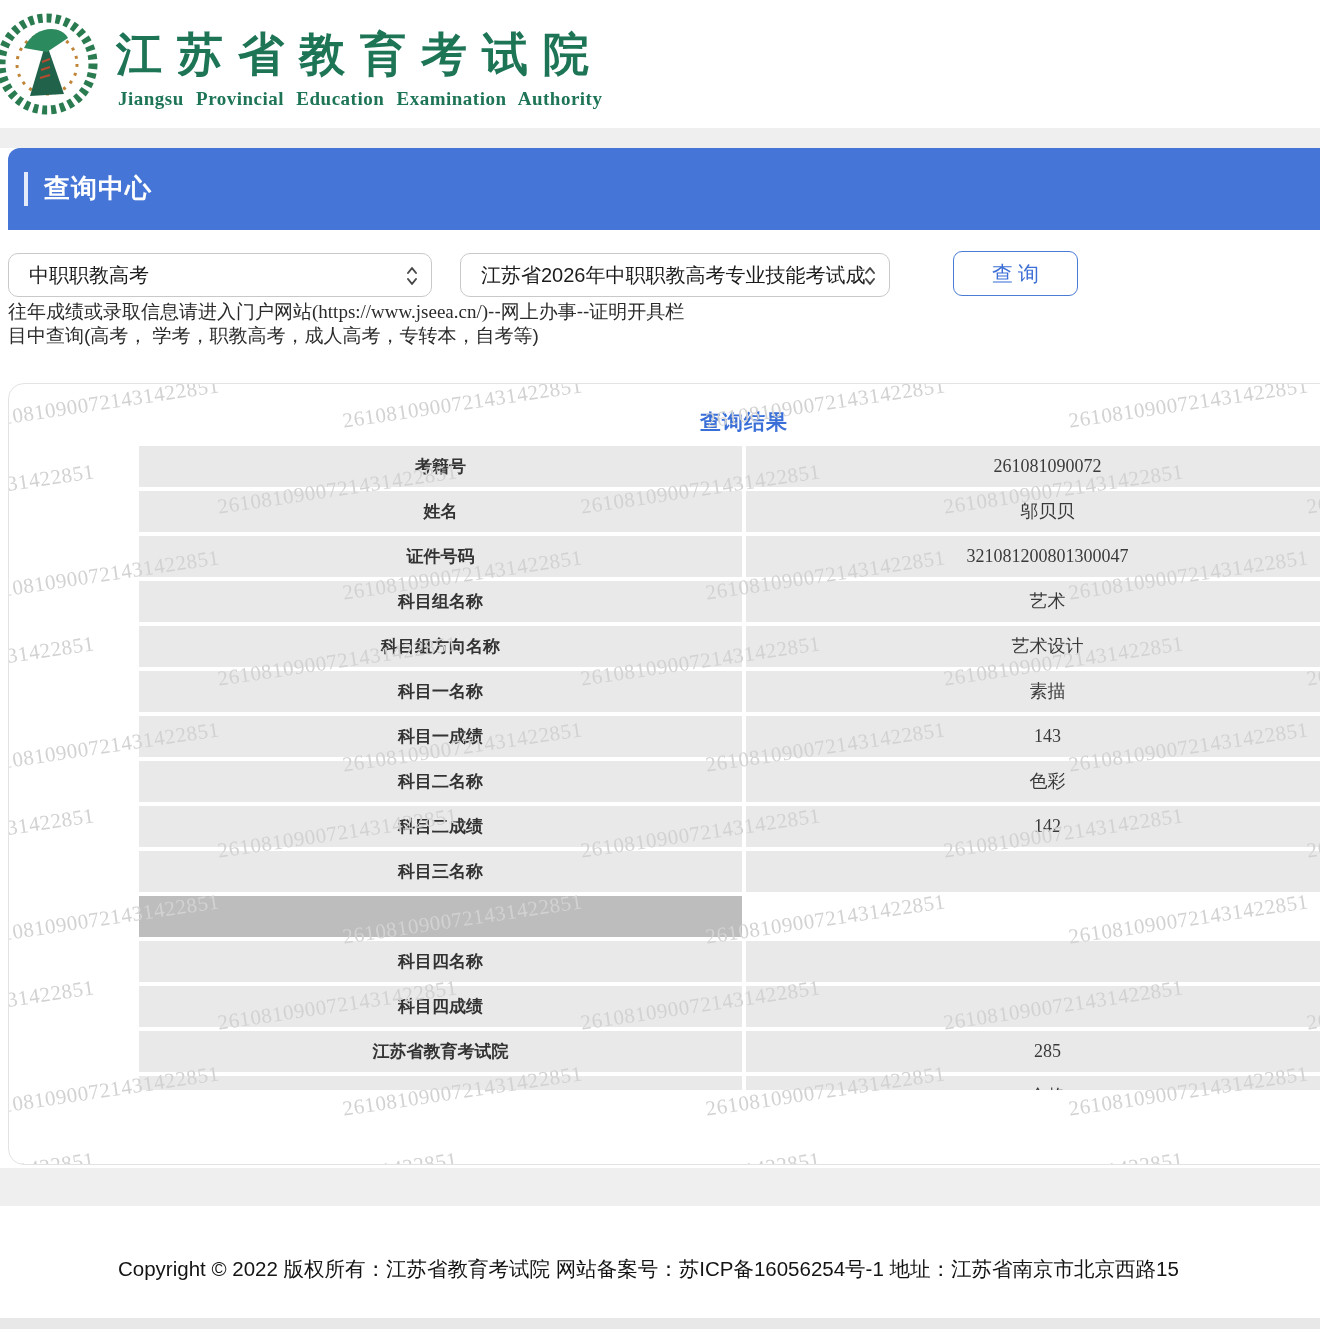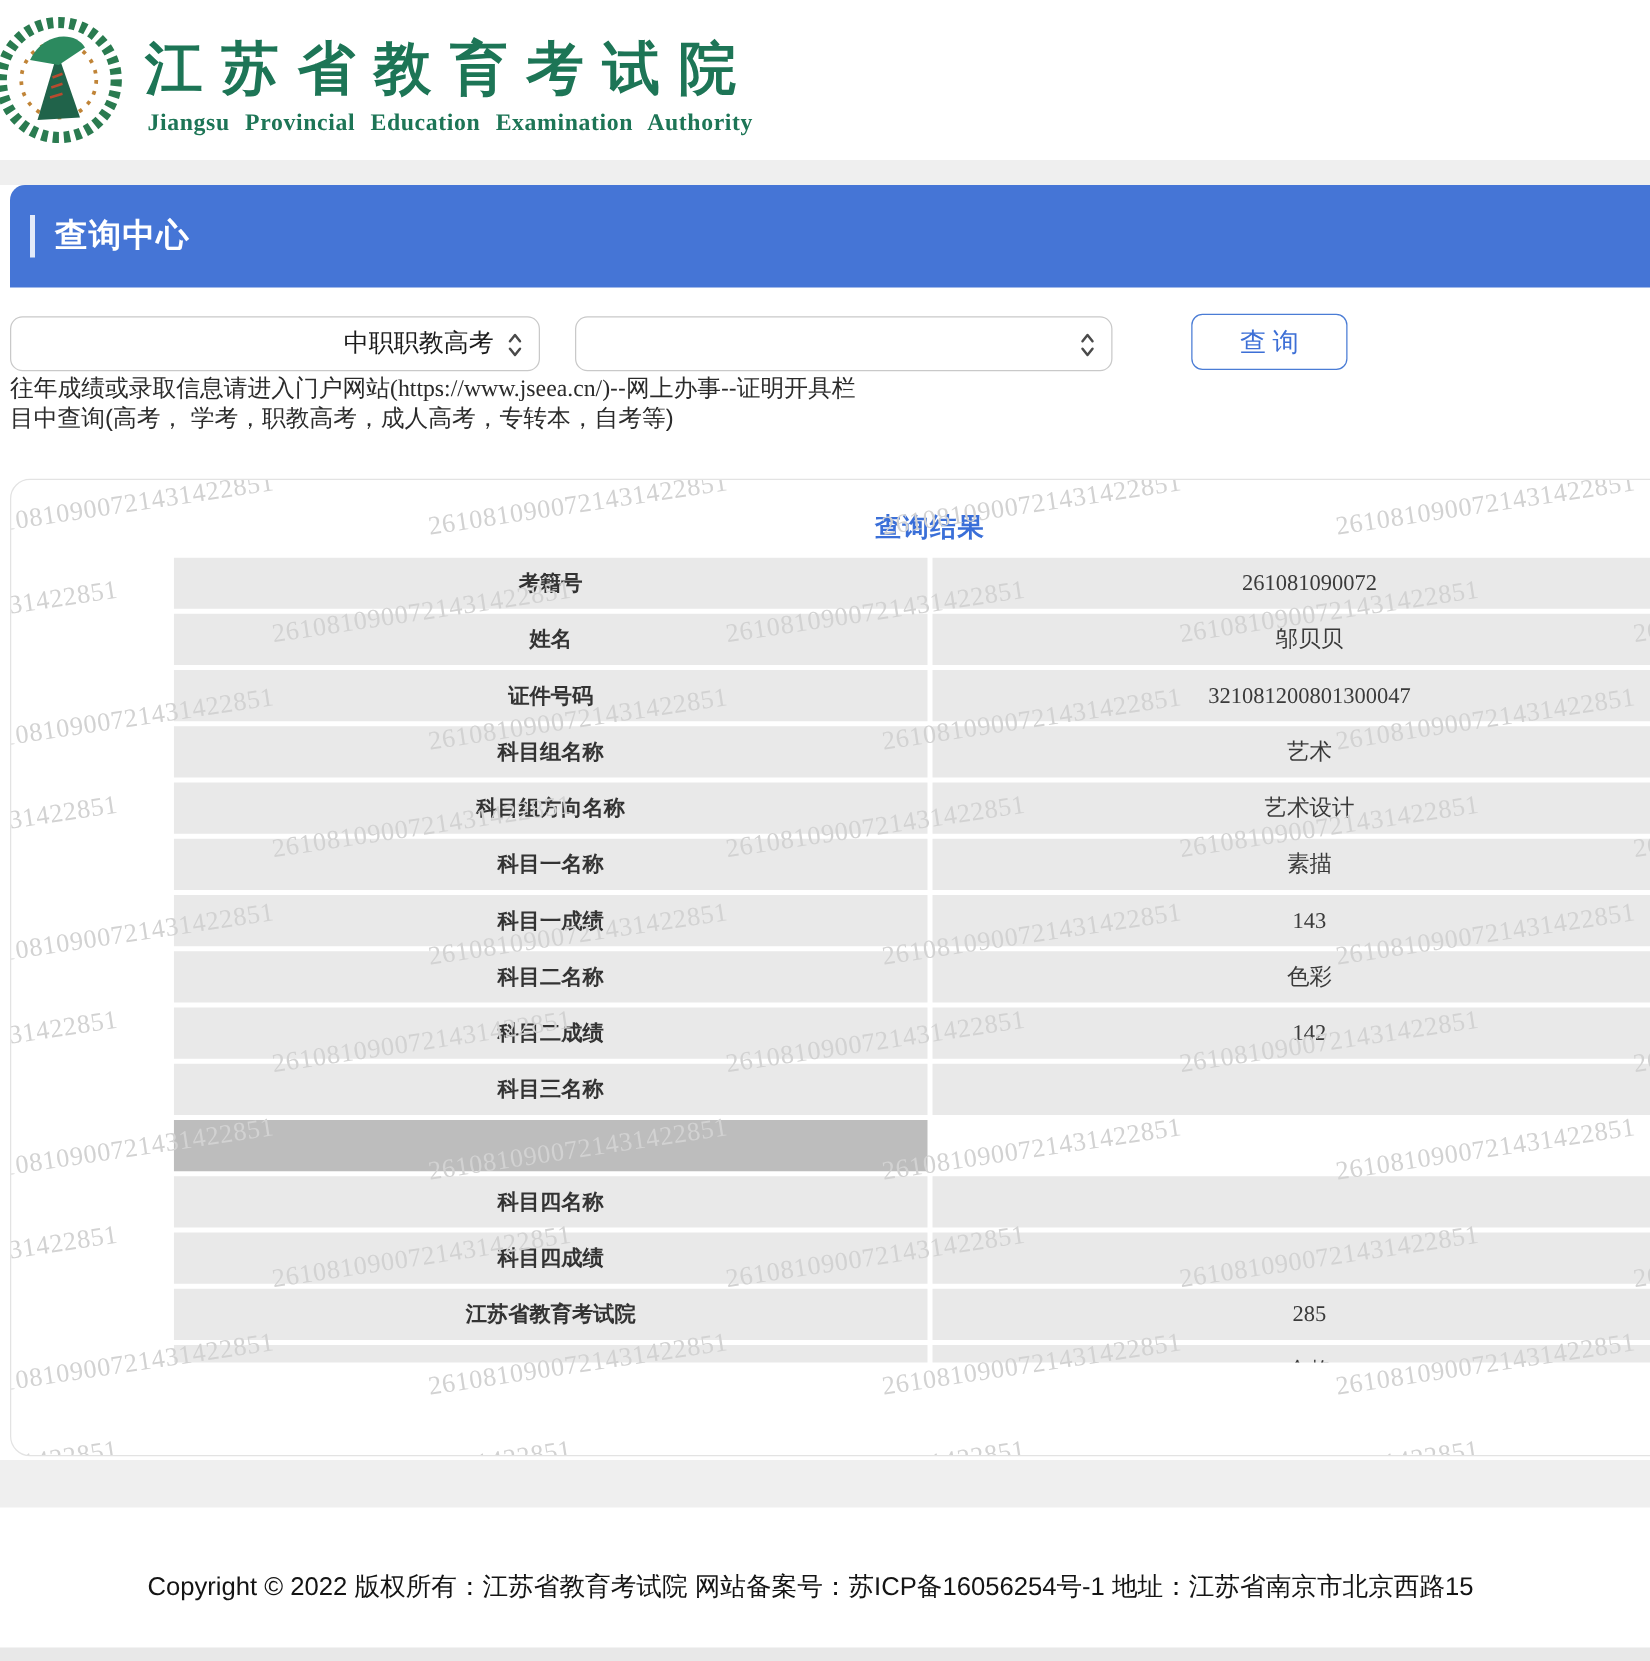--- a/index.html
+++ b/index.html
@@ -26,21 +26,21 @@
     position:absolute;left:8px;top:148px;width:1352px;height:82px;
     background:#4575d6;border-radius:12px 0 0 0;
   }
   .banner-bar{position:absolute;left:16px;top:24px;width:4px;height:34px;background:rgba(255,255,255,.85);}
   .banner-title{position:absolute;left:36px;top:23px;font-size:26px;font-weight:bold;color:#fff;letter-spacing:1px;}
   
   .select{
     position:absolute;top:253px;height:44px;background:#fff;
     border:1px solid #c9c9c9;border-radius:10px;box-sizing:border-box;
     font-size:20px;color:#1b1b1b;line-height:42px;padding:0 36px 0 20px;
-    white-space:nowrap;overflow:hidden;cursor:default;text-align:right;
+    white-space:nowrap;overflow:hidden;cursor:default;
   }
   .select-1{left:8px;width:424px;}
   .select-2{left:460px;width:430px;}
   .stepper{position:absolute;right:12px;top:11px;}
   .query-btn{
     position:absolute;left:953px;top:251px;width:125px;height:45px;
     background:#fff;border:1.5px solid #4a7cd5;border-radius:9px;box-sizing:border-box;
     font-size:21px;color:#3d6fd6;letter-spacing:5px;text-indent:5px;
     font-family:"Liberation Sans",sans-serif;cursor:pointer;
   }
@@ -109,20 +109,21 @@
 </div>
 
 <div class="select select-1">
   <span>中职职教高考</span>
   <svg class="stepper" width="14" height="22" viewBox="0 0 14 22">
     <polyline points="3,8 7,3 11,8" fill="none" stroke="#4a4a4a" stroke-width="2" stroke-linecap="round" stroke-linejoin="round"></polyline>
     <polyline points="3,14 7,19 11,14" fill="none" stroke="#4a4a4a" stroke-width="2" stroke-linecap="round" stroke-linejoin="round"></polyline>
   </svg>
 </div>
 <div class="select select-2">
+  <span>江苏省2026年中职职教高考专业技能考试成</span>
   <svg class="stepper" width="14" height="22" viewBox="0 0 14 22">
     <polyline points="3,8 7,3 11,8" fill="none" stroke="#4a4a4a" stroke-width="2" stroke-linecap="round" stroke-linejoin="round"></polyline>
     <polyline points="3,14 7,19 11,14" fill="none" stroke="#4a4a4a" stroke-width="2" stroke-linecap="round" stroke-linejoin="round"></polyline>
   </svg>
 </div>
 <button class="query-btn">查询</button>
 
 <div class="notice">
   <span>往年成绩或录取信息请进入门户网站</span><span class="url">(https://www.jseea.cn/)</span><span>--网上办事--证明开具栏</span><br>
   <span>目中查询(高考， 学考，职教高考，成人高考，专转本，自考等)</span>

